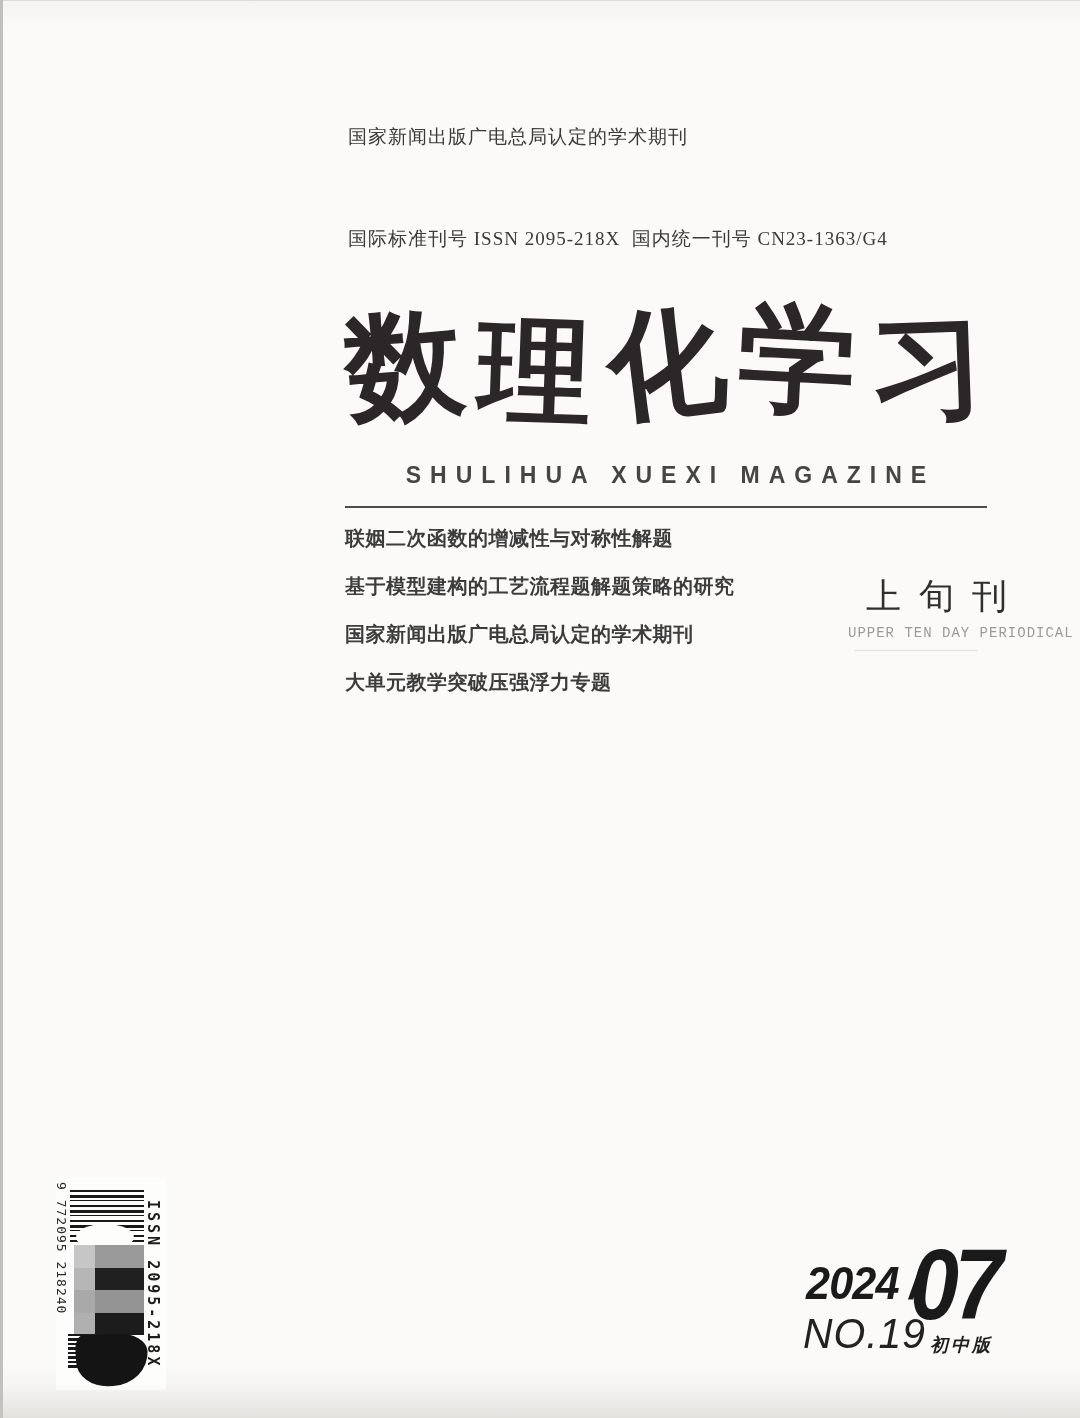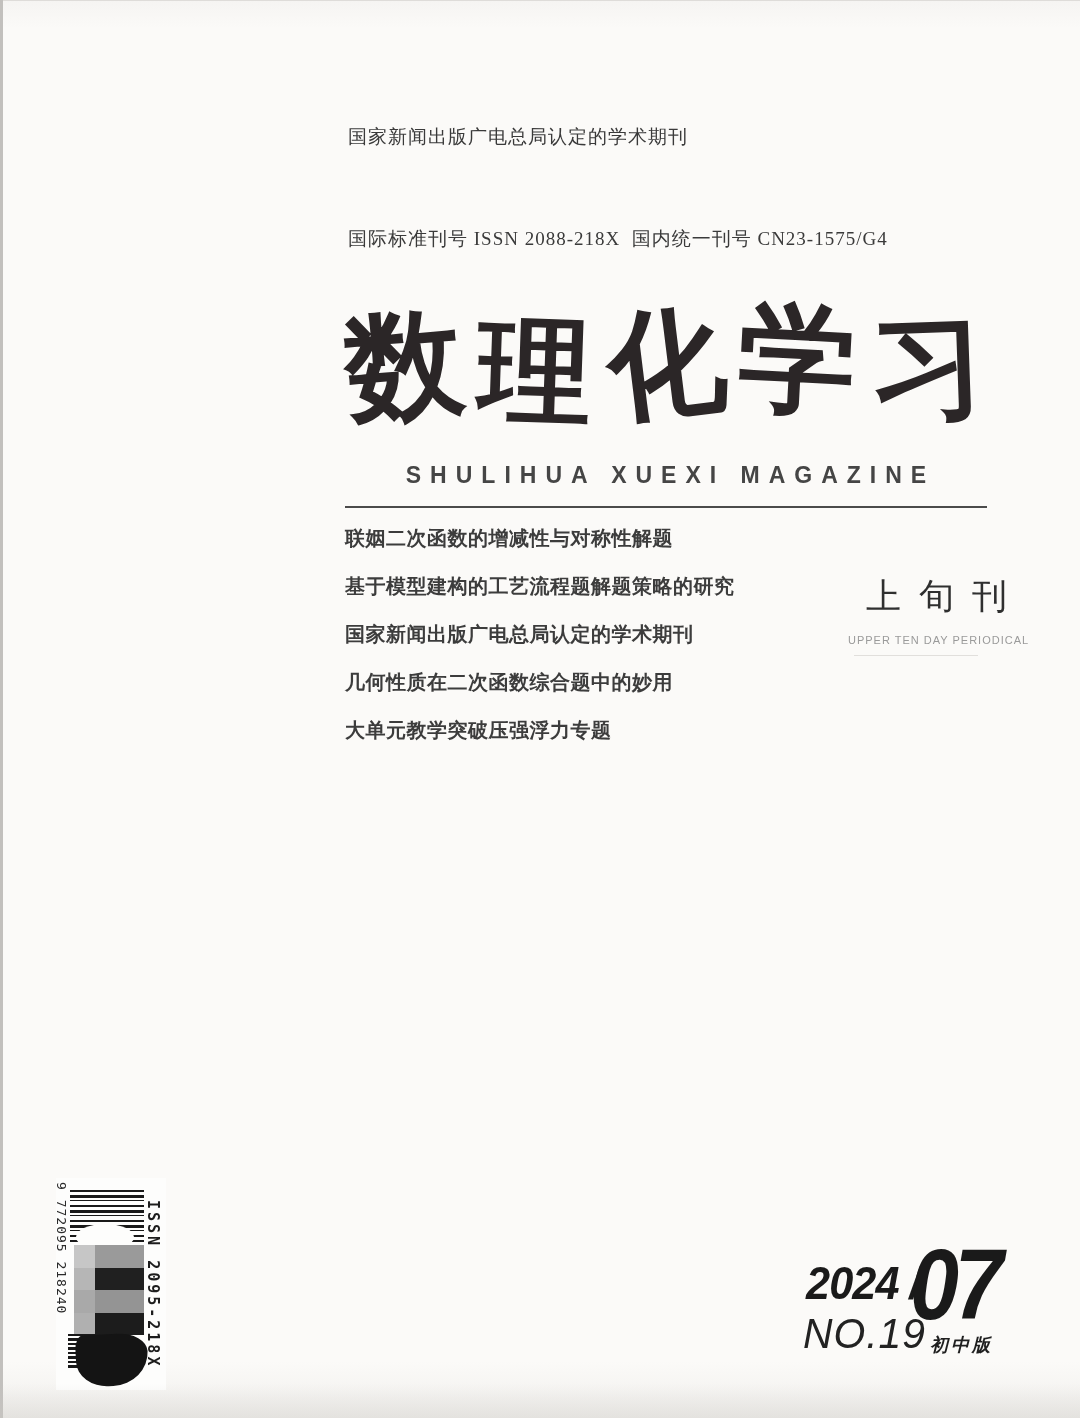--- a/index.html
+++ b/index.html
@@ -52,22 +52,22 @@
     height:22px;line-height:22px;margin-bottom:26px;letter-spacing:.5px;
   }
   
   .edition{position:absolute;left:848px;top:530px;width:136px;text-align:center;}
   .edition-cn{
     font-family:"Liberation Serif","DejaVu Serif",serif;
     font-size:35px;font-weight:400;color:#2f2f2f;
     letter-spacing:18px;text-indent:18px;white-space:nowrap;margin-top:43px;
   }
   .edition-en{
-    margin-top:14px;font-family:Liberation Sans, sans-serif;
-    font-size:11px;color:#9a9a9a;letter-spacing:1px;white-space:nowrap;
+    margin-top:5px;font-family:Liberation Mono, monospace;
+    font-size:14px;color:#9a9a9a;letter-spacing:1px;white-space:nowrap;
   }
   .edition-line{margin:9px auto 0 auto;width:124px;height:1px;background:#e1dfdc;}
   
   .barcode{position:absolute;left:56px;top:1178px;width:110px;height:212px;background:#fdfdfc;}
   .bc-digits{
     position:absolute;left:-2px;top:4px;height:160px;
     writing-mode:vertical-rl;
     font-family:"DejaVu Sans Mono",monospace;font-size:13px;color:#2a2a2a;letter-spacing:1px;
     white-space:nowrap;
   }
@@ -126,39 +126,38 @@
     background:linear-gradient(180deg,rgba(205,202,198,0) 0%,rgba(205,202,198,.35) 100%);
   }
 </style>
 </head>
 <body>
 
 <div class="page">
 
   <div class="top-info">
     <div>国家新闻出版广电总局认定的学术期刊</div>
-    <div>国际标准刊号 ISSN 2088-218X  国内统一刊号 CN23-1575/G4</div>
+    <div>国际标准刊号 ISSN 2095-218X  国内统一刊号 CN23-1363/G4</div>
   </div>
 
   <div class="title-row">
     <span class="title-char">数</span>
     <span class="title-char">理</span>
     <span class="title-char">化</span>
     <span class="title-char">学</span>
     <span class="title-char">习</span>
   </div>
 
   <div class="title-en">SHULIHUA XUEXI MAGAZINE</div>
   <div class="divider"></div>
 
   <div class="articles">
     <div class="article-item">联姻二次函数的增减性与对称性解题</div>
     <div class="article-item">基于模型建构的工艺流程题解题策略的研究</div>
     <div class="article-item">国家新闻出版广电总局认定的学术期刊</div>
-    <div class="article-item">几何性质在二次函数综合题中的妙用</div>
     <div class="article-item">大单元教学突破压强浮力专题</div>
   </div>
 
   <div class="edition">
     <div class="edition-cn">上旬刊</div>
     <div class="edition-en">UPPER TEN DAY PERIODICAL</div>
     <div class="edition-line"></div>
   </div>
 
   <div class="barcode">

